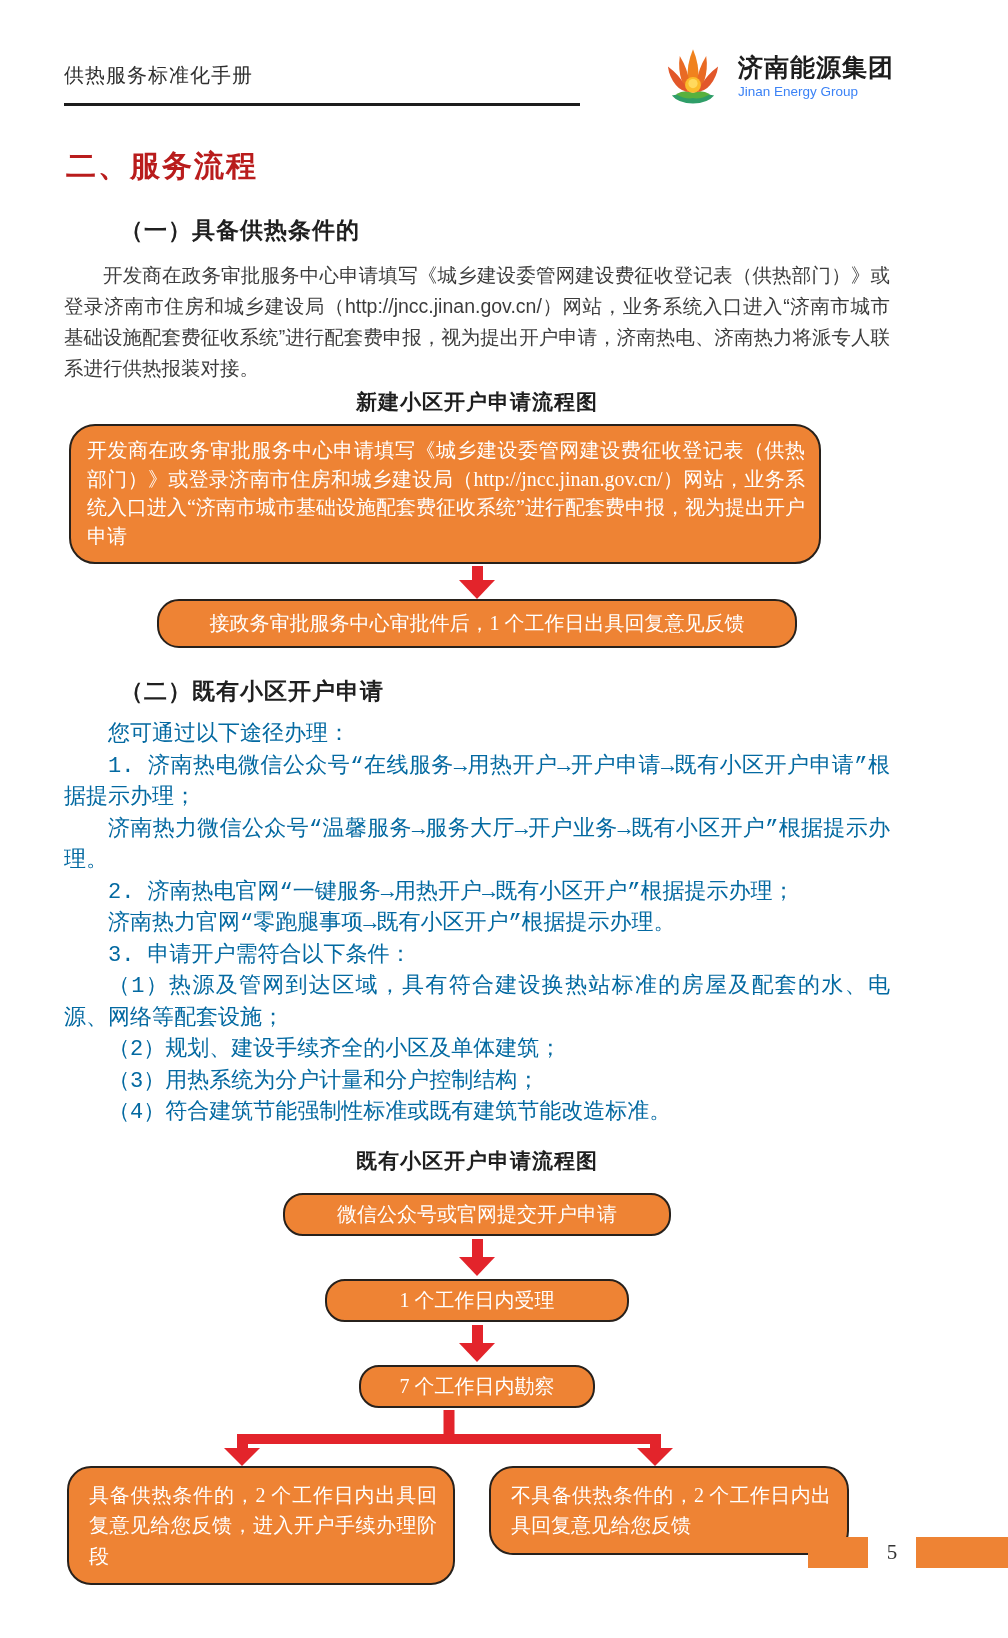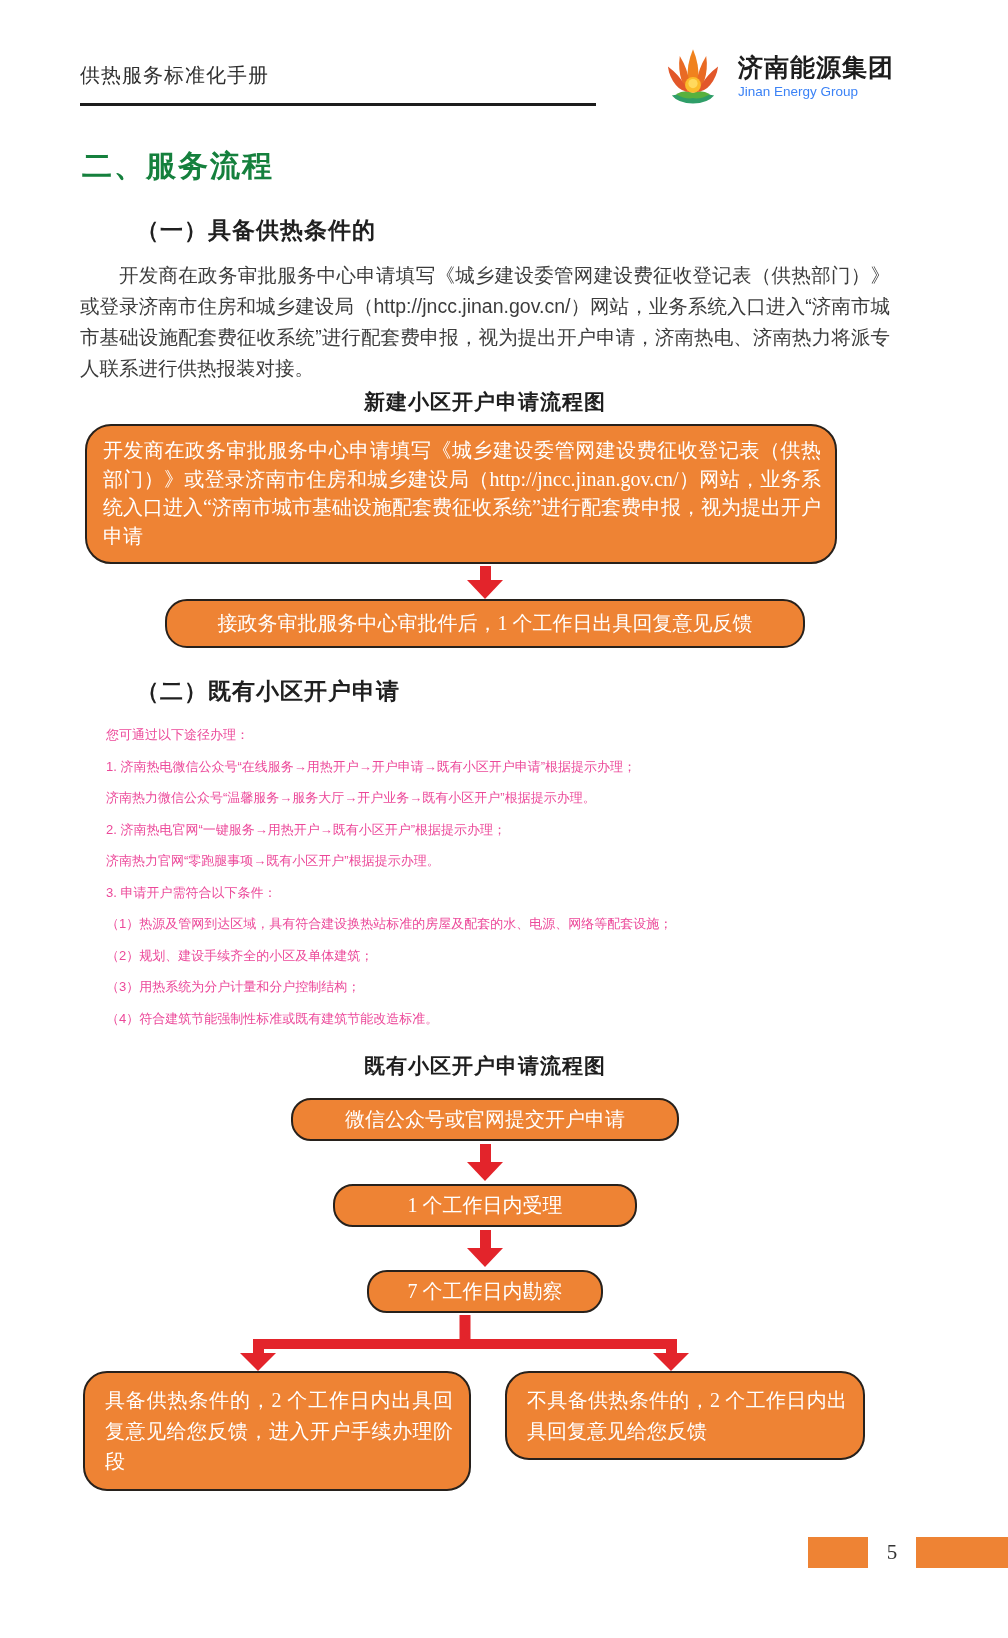--- a/index.html
+++ b/index.html
@@ -4,43 +4,43 @@
 <style>
   * { margin: 0; padding: 0; box-sizing: border-box; }
   html, body { background: #ffffff; }
   body {
     width: 1008px; height: 1638px;
     position: relative;
     font-family: "Liberation Sans", "DejaVu Sans", sans-serif;
     color: #3c3c3c;
     overflow: hidden;
   }
-  .page { padding: 0 118px 0 80px; }
+  .page { padding: 0 118px 0 64px; }
 
   
   .header { margin-top: 46px; display: flex; justify-content: space-between; align-items: flex-start; }
   .header-left {
     width: 516px; margin-top: 16px; padding-bottom: 14px;
     border-bottom: 3px solid #1c1c1c;
     font-size: 20px; color: #2f2f2f; letter-spacing: 1px;
   }
   .header-logo { display: flex; align-items: center; gap: 12px; margin-right: -4px; }
   .logo-mark { width: 66px; height: 62px; }
   .logo-text { display: flex; flex-direction: column; line-height: 1.1; }
   .logo-cn { font-size: 25px; font-weight: bold; color: #1d1d1d; letter-spacing: 1px; }
   .logo-en { font-size: 13.5px; color: #3b82f6; margin-top: 3px; }
 
   
-  .h1 { margin: 38px 0 0 2px; font-size: 30px; font-weight: bold; color: #15803d; letter-spacing: 2px; }
+  .h1 { margin: 38px 0 0 2px; font-size: 30px; font-weight: bold; color: #b91c1c; letter-spacing: 2px; }
   .h2 { margin: 28px 0 0 56px; font-size: 23px; font-weight: bold; color: #202020; letter-spacing: 1px; }
   .para {
     margin-top: 14px; font-size: 19.5px; line-height: 31px;
     text-align: justify; text-indent: 2em; color: #3c3c3c;
   }
-  .para-list p { font-size: 13px; line-height: 31.5px; text-align: justify; text-indent: 2em; color: #ec4899; }
+  .para-list p { font-size: 22px; line-height: 31.5px; text-align: justify; text-indent: 2em; color: #0369a1; font-family: Liberation Mono, monospace; }
   .flow-title { margin-top: 4px; text-align: center; font-size: 21px; font-weight: bold; color: #1e1e1e; letter-spacing: 1px; }
 
   
   .flow-box {
     background: #EE8334; border: 2.5px solid #27211c; color: #ffffff;
     font-family: "Liberation Serif", "DejaVu Serif", serif;
     font-size: 20px;
   }
   .fc1-big {
     margin: 8px auto 0 5px; width: 752px; border-radius: 26px;

